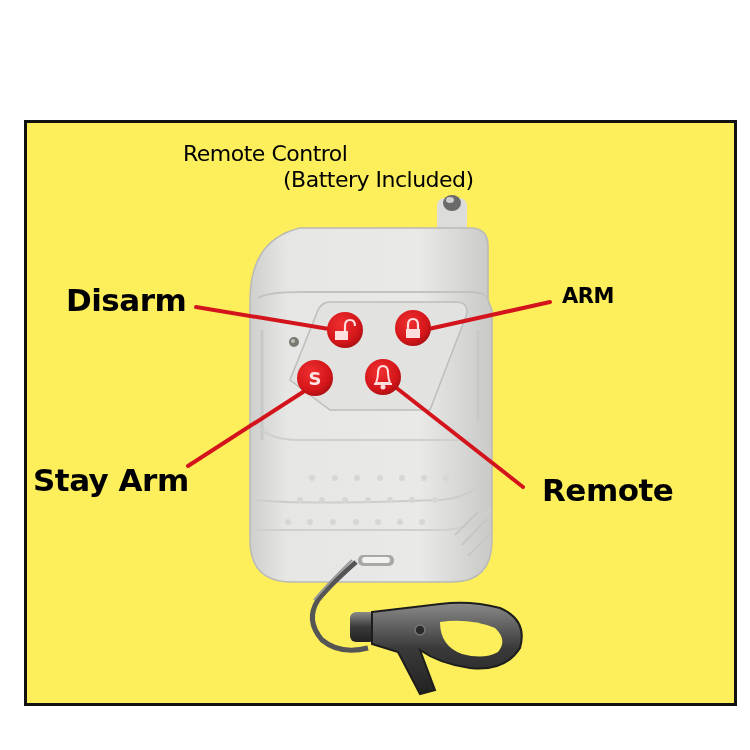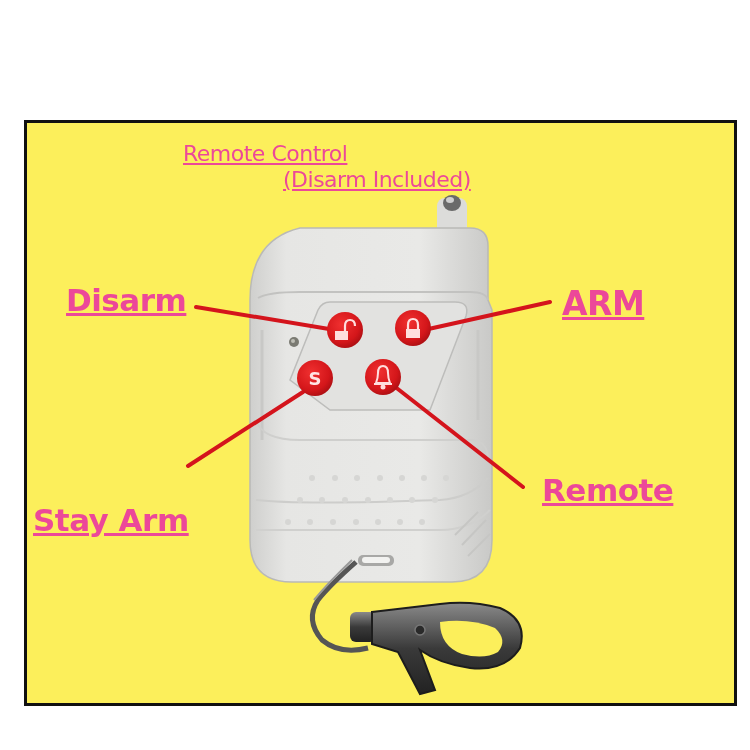--- a/index.html
+++ b/index.html
@@ -1,23 +1,23 @@
 <!DOCTYPE html>
 <html><head>
 <meta charset="utf-8">
 <style>
   html,body{margin:0;padding:0;background:#ffffff;}
   body{width:750px;height:750px;position:relative;overflow:hidden;font-family:"DejaVu Sans",sans-serif;}
   .frame{position:absolute;left:24px;top:120px;width:707px;height:580px;background:#fcef5b;border:3px solid #111;box-sizing:content-box;}
-  .label{position:absolute;color:#ec4899;font-family:"DejaVu Sans",sans-serif;font-weight:bold;white-space:nowrap;letter-spacing:-0.5px;text-decoration:underline;}
+  .label{position:absolute;color:#000000;font-family:"DejaVu Sans",sans-serif;font-weight:bold;white-space:nowrap;letter-spacing:-0.5px;}
   .title1{left:183px;top:141px;font-size:22px;font-weight:normal;}
   .title2{left:283px;top:167px;font-size:22px;font-weight:normal;}
   .lbl-disarm{left:66px;top:282px;font-size:31px;text-align:right;}
-  .lbl-arm{left:562px;top:284px;font-size:33px;}
-  .lbl-stay{left:33px;top:462px;font-size:31px;margin-top:40px;}
+  .lbl-arm{left:562px;top:284px;font-size:21px;}
+  .lbl-stay{left:33px;top:462px;font-size:31px;}
   .lbl-urgent{left:542px;top:472px;font-size:31px;}
   svg.art{position:absolute;left:0;top:0;}
 </style>
 </head>
 <body>
 
 <div class="frame"></div>
 
 <svg class="art" width="750" height="750" viewBox="0 0 750 750">
   <defs>
@@ -134,17 +134,17 @@
     <circle cx="383" cy="377" r="18" fill="url(#btnGrad)"></circle>
     <g fill="none" stroke="#ffdede" stroke-width="2">
       <path d="M376,383 Q378,378 378,373 Q378,366 383,366 Q388,366 388,373 Q388,378 390,383 Z"></path>
       <line x1="374" y1="384" x2="392" y2="384"></line>
       <circle cx="383" cy="387" r="1.5" fill="#ffdede"></circle>
     </g>
   </g>
 </svg>
 
 <div class="label title1">Remote Control</div>
-<div class="label title2">(Disarm Included)</div>
+<div class="label title2">(Battery Included)</div>
 <div class="label lbl-disarm">Disarm</div>
 <div class="label lbl-arm">ARM</div>
 <div class="label lbl-stay">Stay Arm</div>
 <div class="label lbl-urgent">Remote</div>
 
 </body></html>

